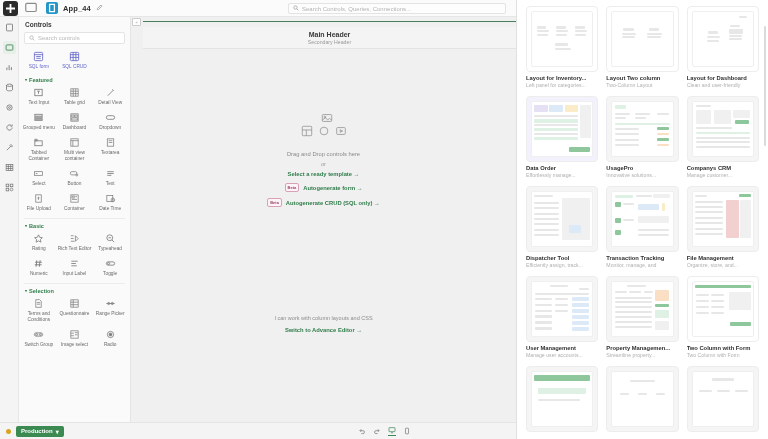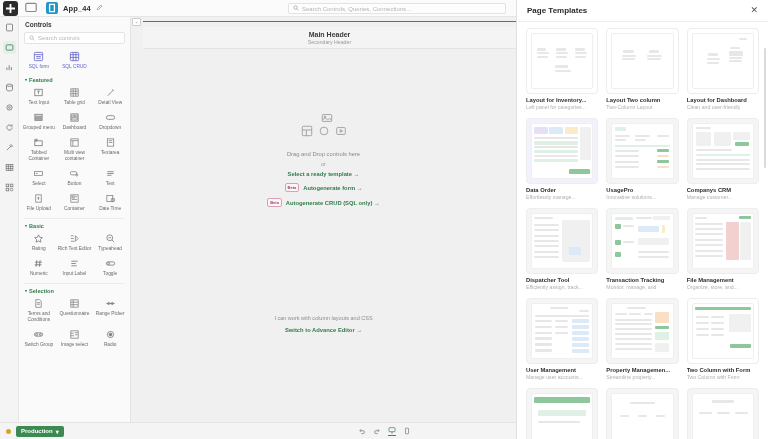--- a/index.html
+++ b/index.html
@@ -691,24 +691,20 @@
       </div>
       <div class="bb-ic">
         <svg viewBox="0 0 12 12" fill="none" stroke="currentColor" stroke-width="1">
             <rect x="3.7" y="1.8" width="4.6" height="8.4" rx=".8"></rect>
           </svg>
       </div>
     </div>
   </div>
 
   <div class="tpl">
-    <div class="tpl-head">
-      <div class="tpl-title">Page Templates</div>
-      <div class="tpl-close">✕</div>
-    </div>
     <div class="tpl-body">
       <div class="tpl-scroll"></div>
       <div class="tpl-grid">
 
         <div class="tpl-card">
           <div class="tpl-thumb white">
             <div class="tpl-inner">
               <div class="mini-bar" style="left:8%;top:26%;width:16%;height:2.5px"></div>
               <div class="mini-bar" style="left:8%;top:34%;width:20%;height:2px"></div>
               <div class="mini-bar" style="left:8%;top:41%;width:18%;height:2px"></div>

